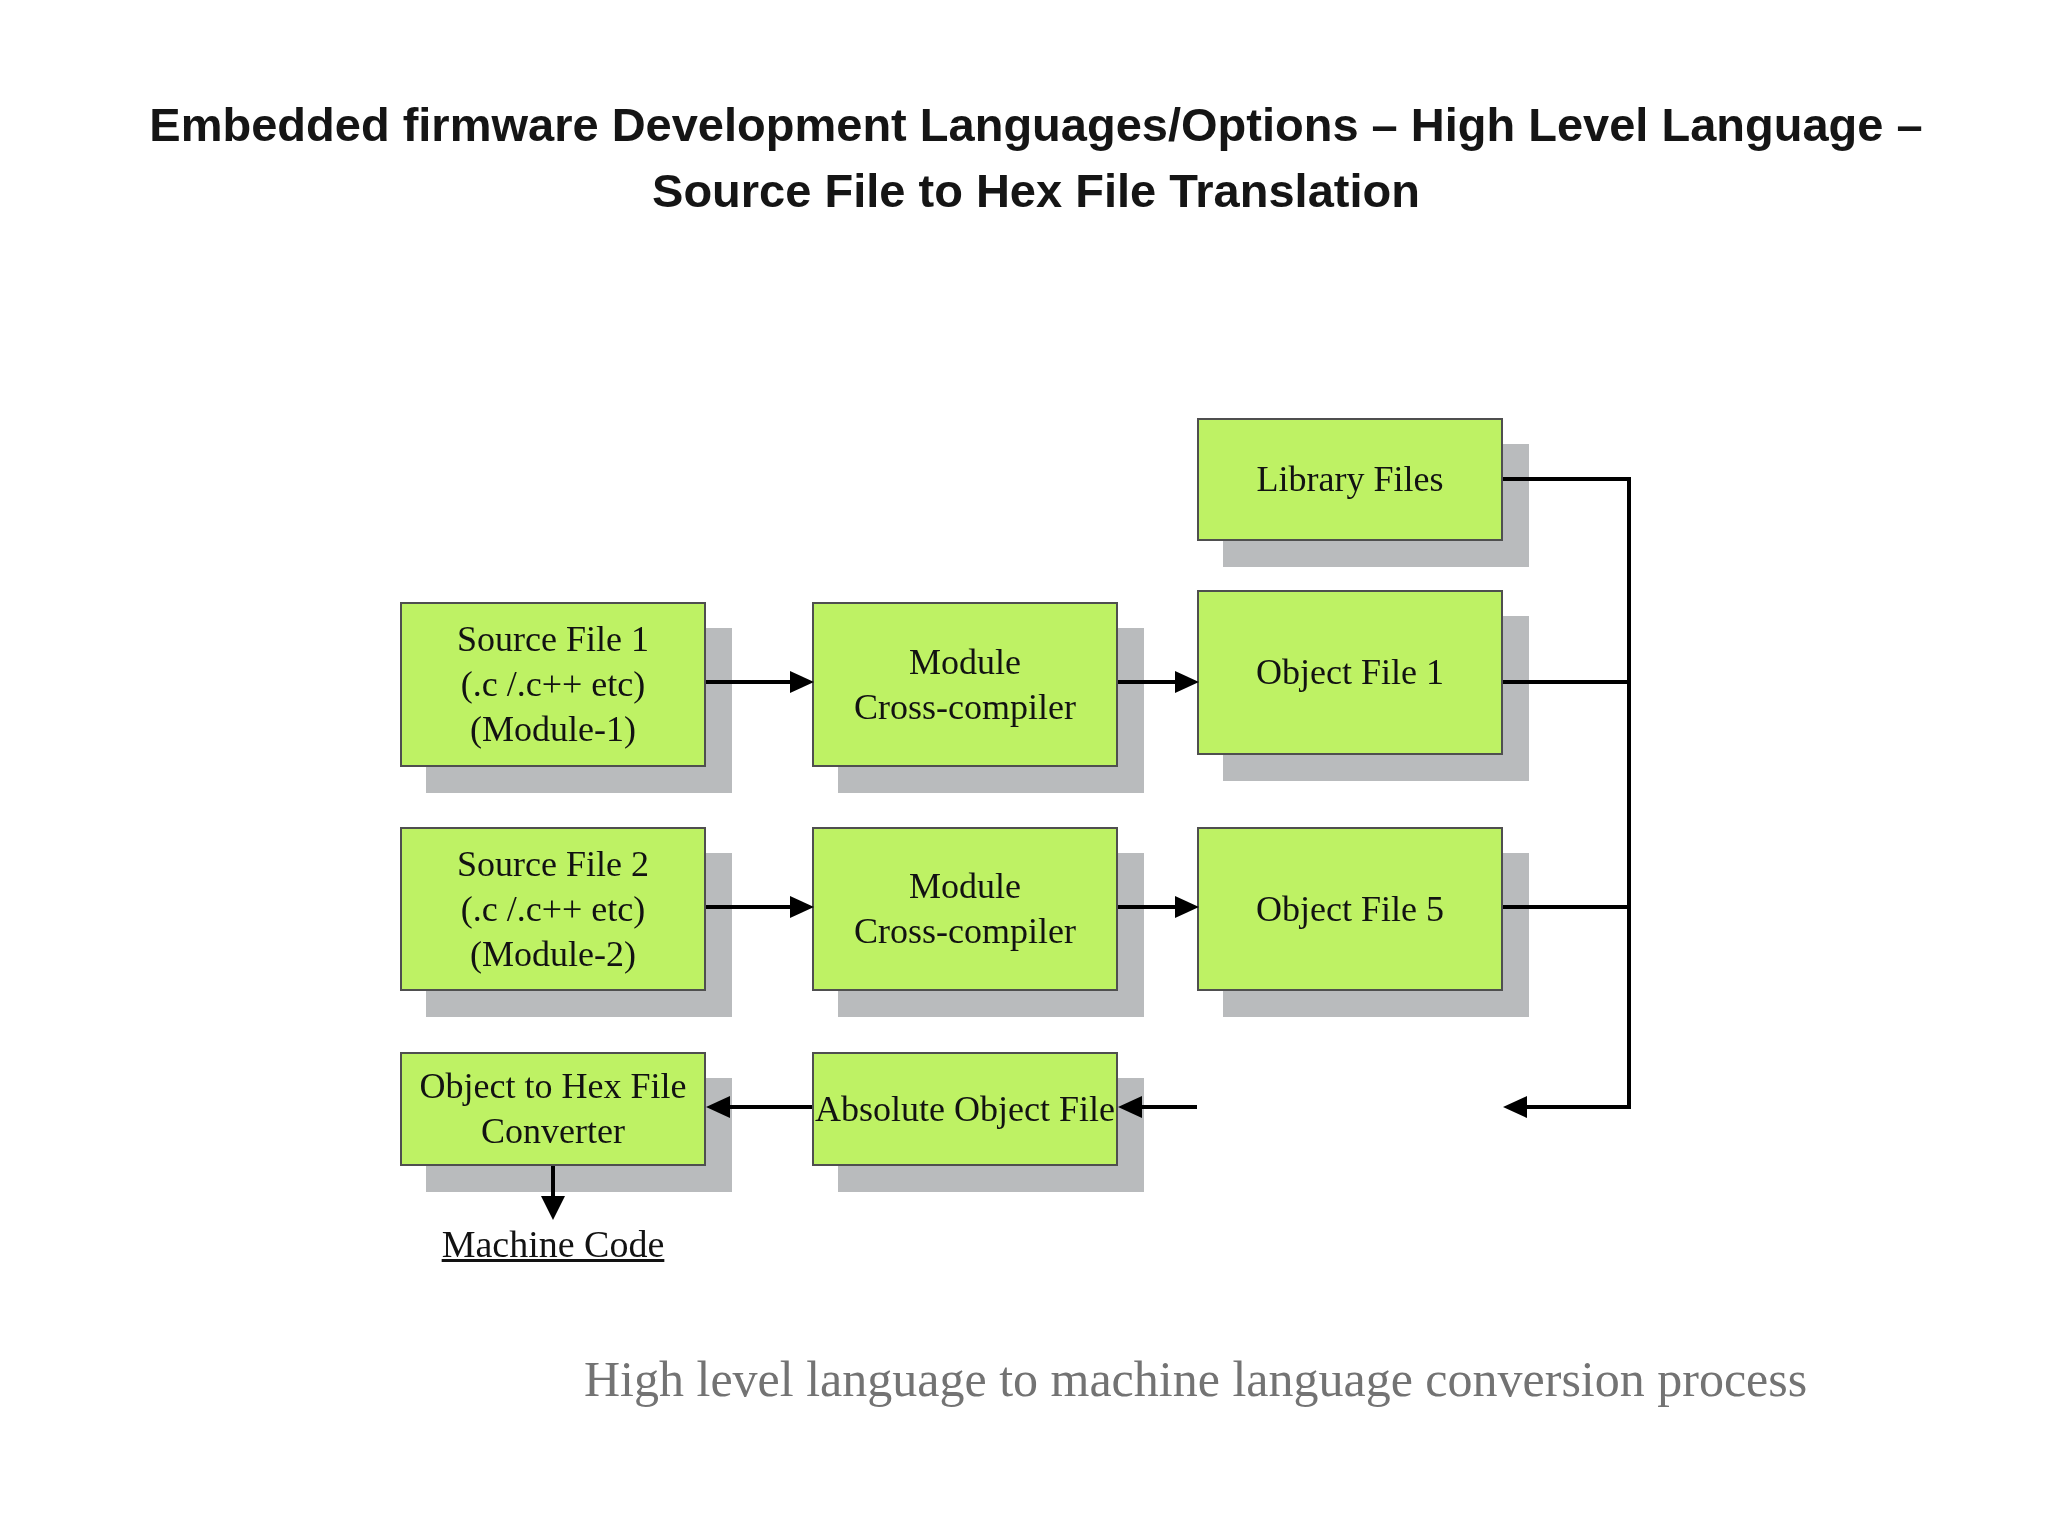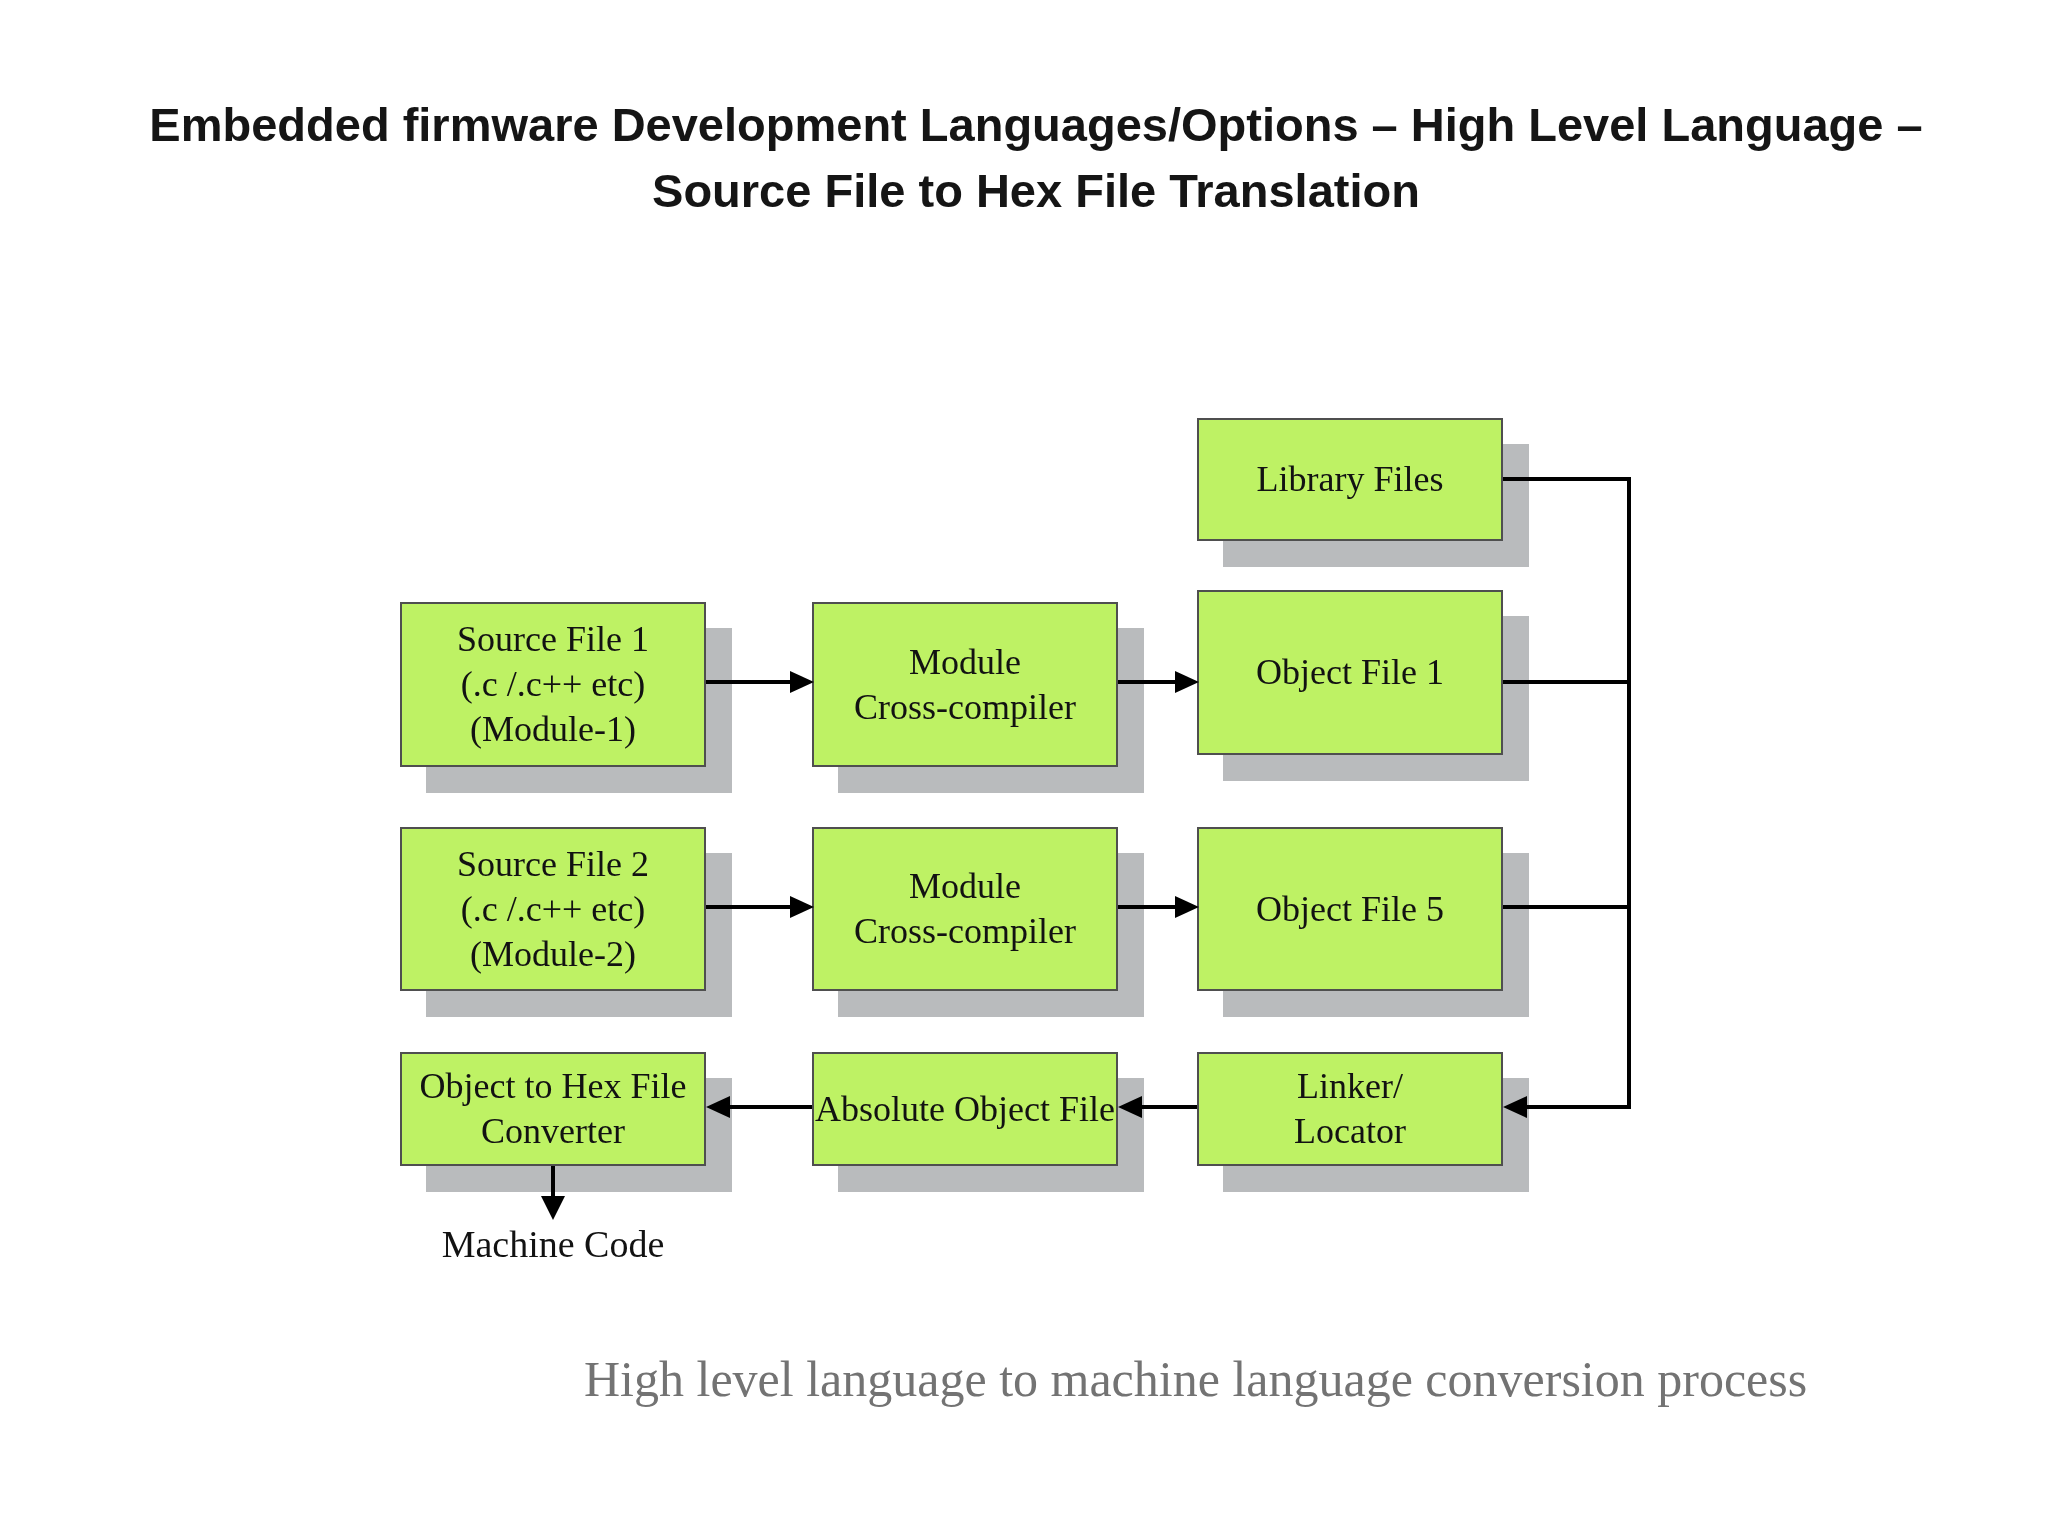--- a/index.html
+++ b/index.html
@@ -53,20 +53,21 @@
     position:absolute;width:0;height:0;
     border-left:12px solid transparent;
     border-right:12px solid transparent;
     border-top:24px solid #000;
   }
   .free-label{
     position:absolute;
     text-align:center;
     font-size:38px;
     line-height:45px;
+    text-decoration:underline;
   }
   .caption{
     position:absolute;
     left:584px;top:1350px;
     font-size:50px;
     white-space:nowrap;
     color:#737373;
   }
 </style>
 </head>
@@ -115,24 +116,20 @@
 
   <div class="box" style="left:400px;top:1052px;width:306px;height:114px">
     <div>Object to Hex File</div>
     <div>Converter</div>
   </div>
 
   <div class="box" style="left:812px;top:1052px;width:306px;height:114px">
     <div>Absolute Object File</div>
   </div>
 
-  <div class="box" style="left:1197px;top:1052px;width:306px;height:114px">
-    <div>Linker/</div>
-    <div>Locator</div>
-  </div>
 
   <div class="hline" style="left:1503px;top:477px;width:128px"></div>
 
   <div class="vline" style="left:1627px;top:477px;height:632px"></div>
 
   <div class="hline" style="left:706px;top:680px;width:84px"></div>
   <div class="head-right" style="left:790px;top:671px"></div>
 
   <div class="hline" style="left:1118px;top:680px;width:57px"></div>
   <div class="head-right" style="left:1175px;top:671px"></div>

